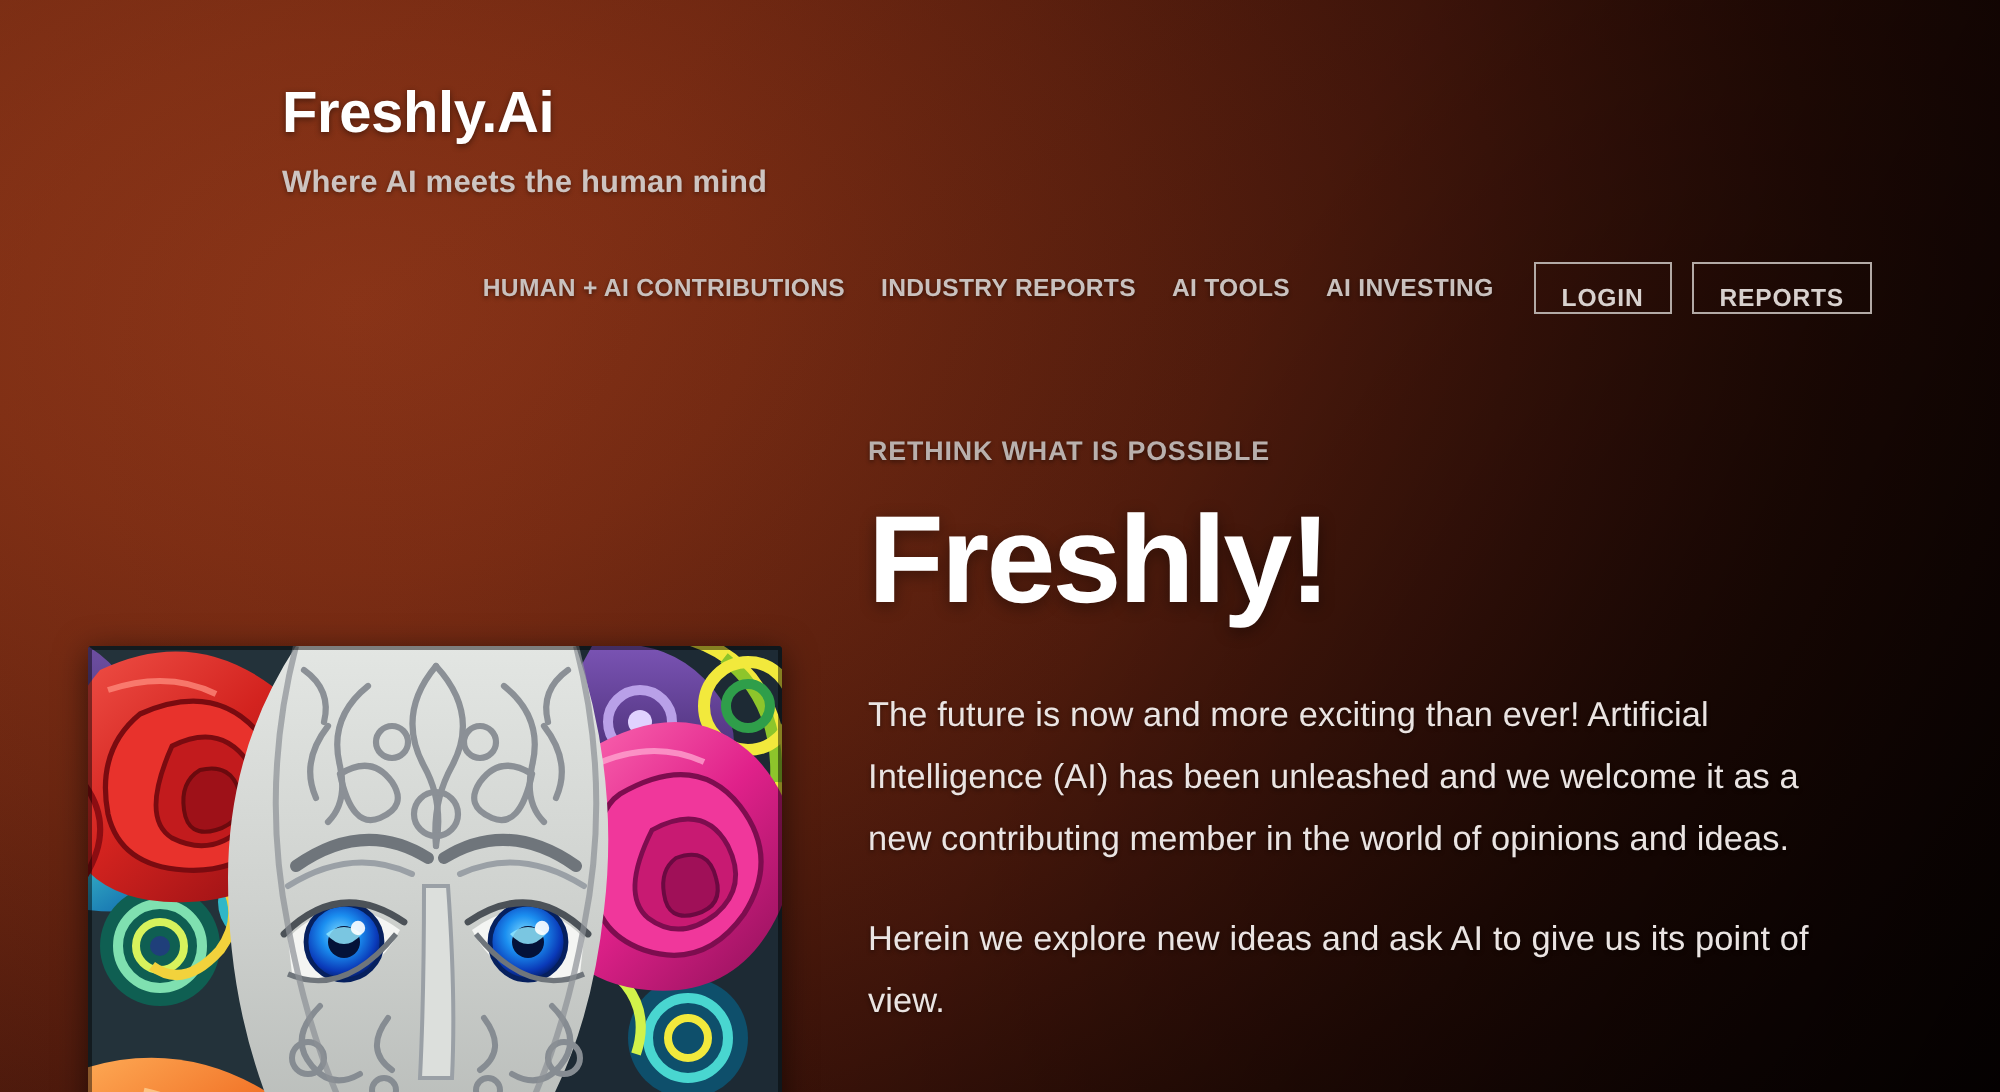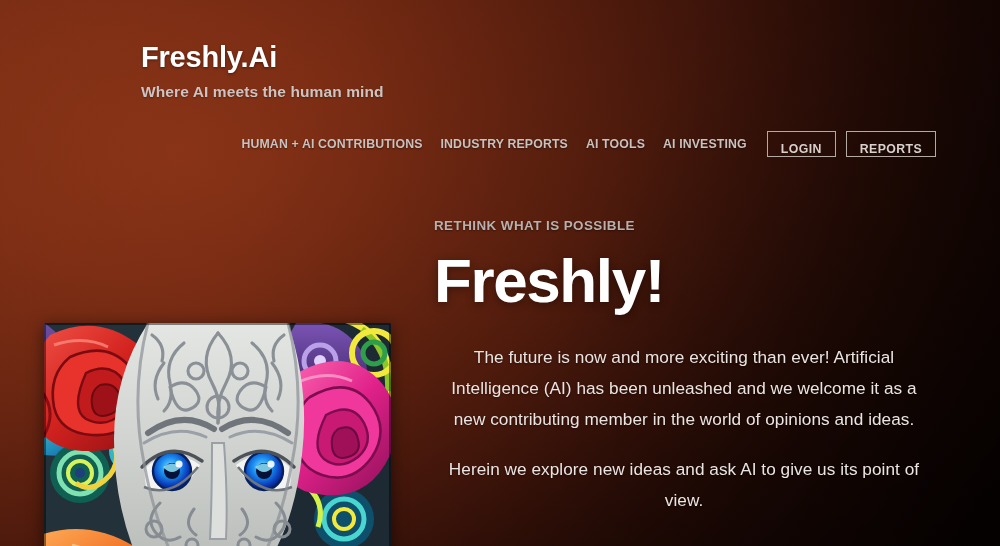--- a/index.html
+++ b/index.html
@@ -162,21 +162,20 @@
     margin-top: 10px;
     text-shadow: 0 2px 8px rgba(0,0,0,0.40);
   }
   .hero-paragraph {
     font-size: 17.2px;
     color: #eae4e2;
     line-height: 31px;
     margin-top: 26px;
     letter-spacing: 0.05px;
     text-shadow: 0 1px 2px rgba(0,0,0,0.40);
-    text-align: center;
   }
   .hero-paragraph + .hero-paragraph { margin-top: 19px; }
 </style>
 </head>
 <body>
 
 <div id="page-bg"></div>
 
 <div id="page-root">
 

